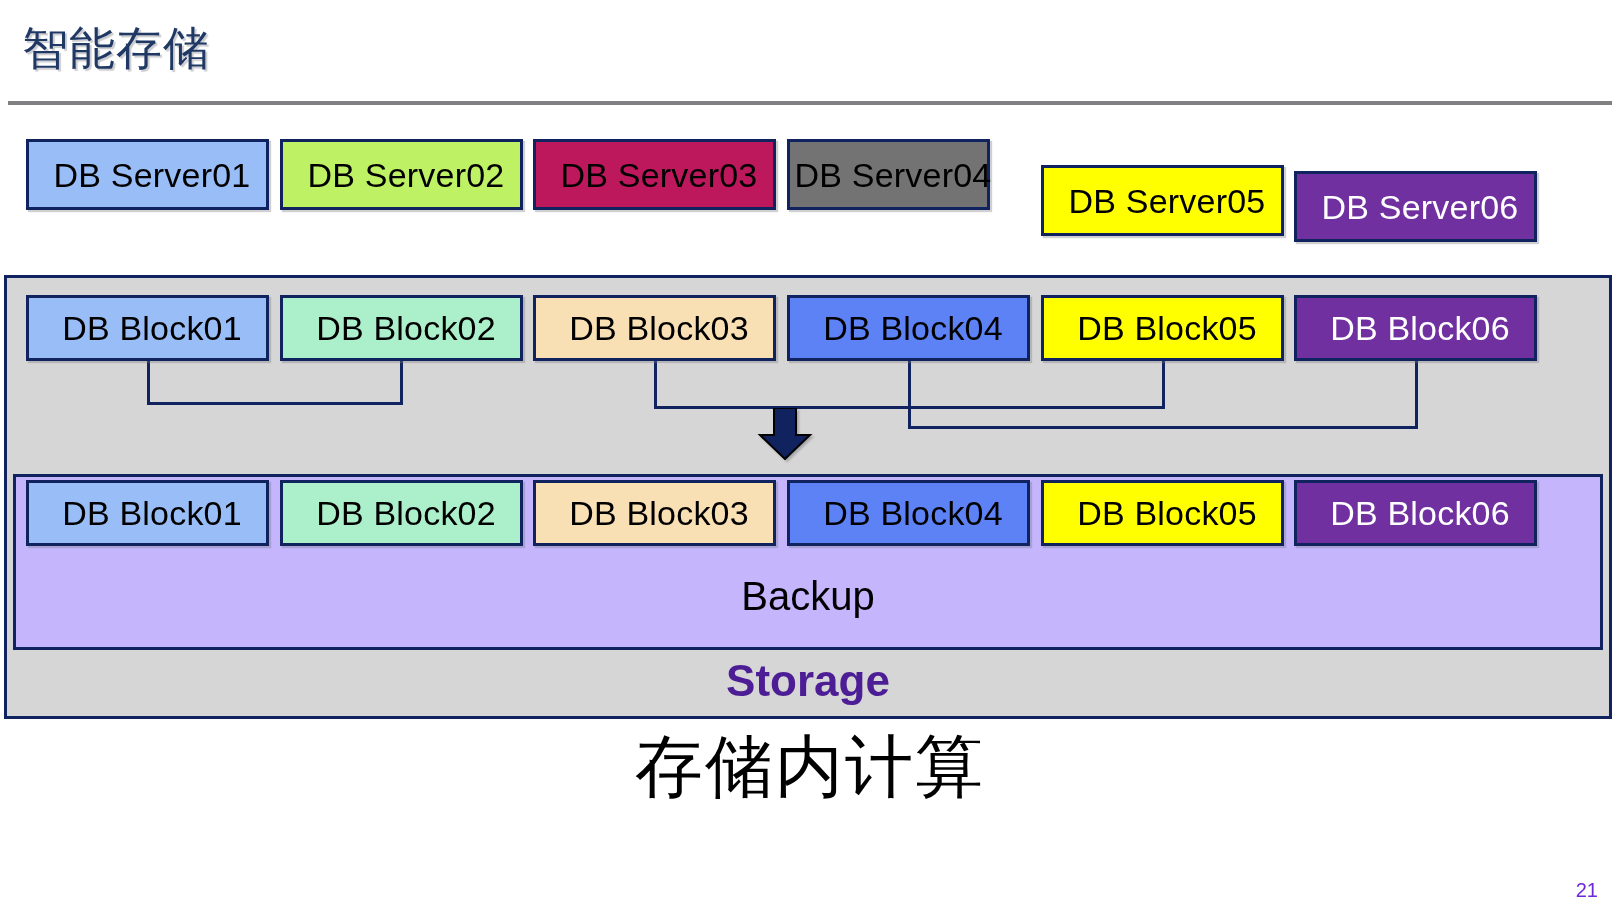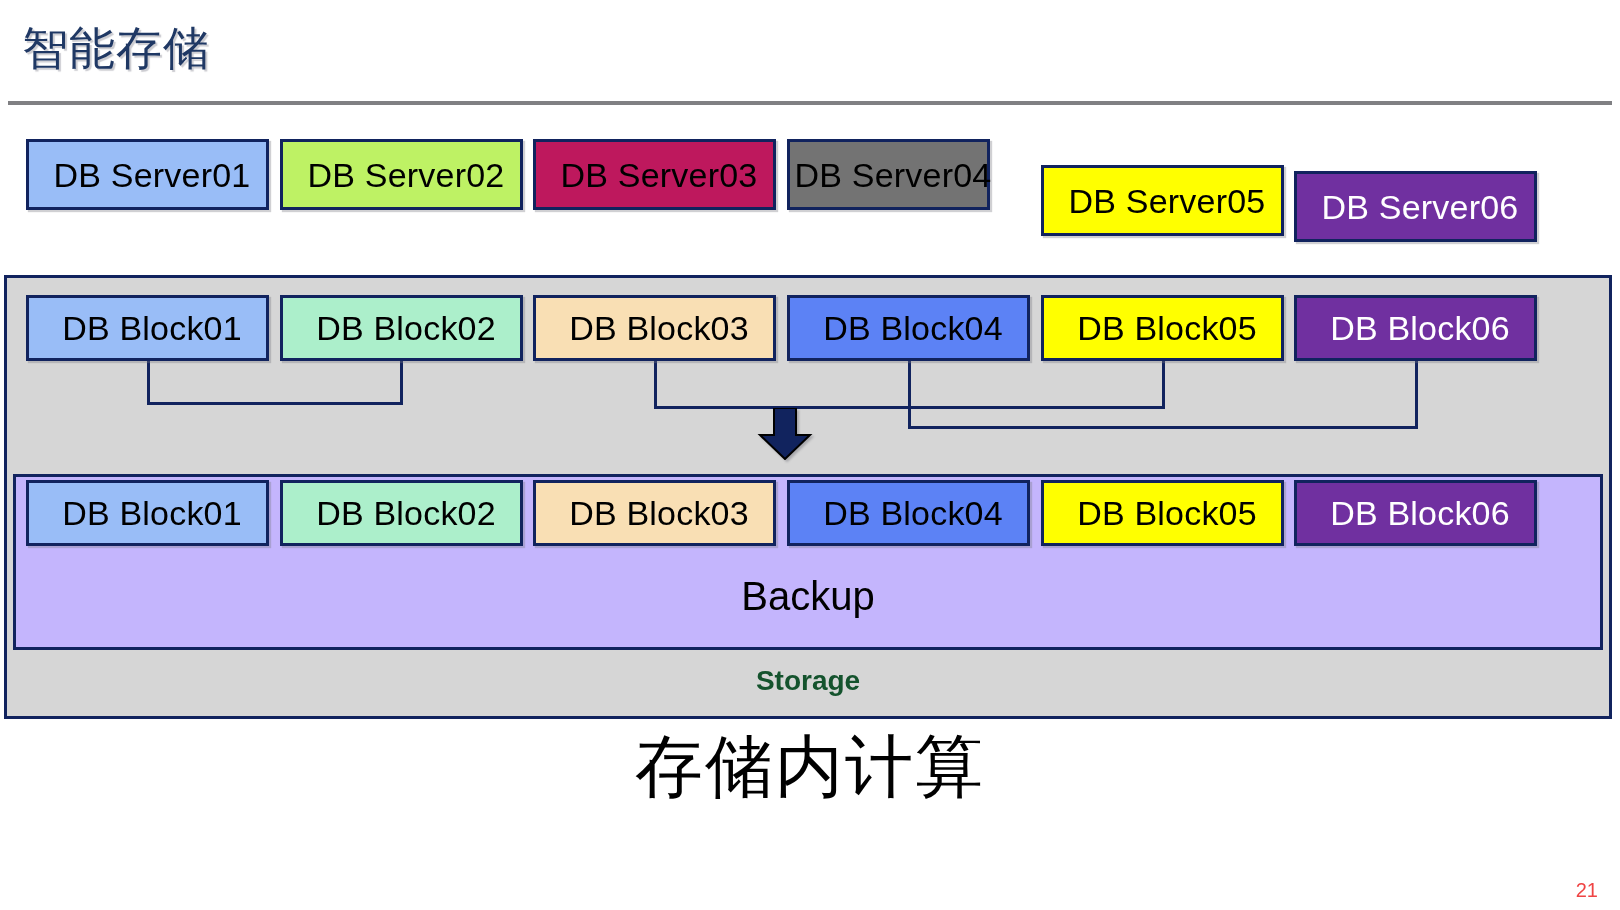--- a/index.html
+++ b/index.html
@@ -70,23 +70,23 @@
     box-sizing: border-box;
     background: #D6D6D6;
     border: 3px solid #11235E;
   }
   #storage-label {
     position: absolute;
     left: 0;
     right: 0;
     bottom: 6px;
     text-align: center;
-    font-size: 28px;
+    font-size: 44px;
     font-weight: bold;
-    color: #14532d;
+    color: #4c1d95;
     line-height: 58px;
   }
 
   
   #block-row .cbox {
     top: 295px;
     height: 66px;
   }
 
   
@@ -147,21 +147,21 @@
     line-height: 62px;
     letter-spacing: 2px;
   }
 
   
   #page-number {
     position: absolute;
     right: 22px;
     bottom: 8px;
     font-size: 20px;
-    color: #ef4444;
+    color: #6d28d9;
   }
 </style>
 </head>
 <body>
 
 <div id="slide-title">智能存储</div>
 <div id="title-rule"></div>
 
 <div id="server-row">
     <div class="cbox light-shadow" style="left: 26px; width: 243px; background: rgb(153, 189, 247); color: rgb(0, 0, 0);">

